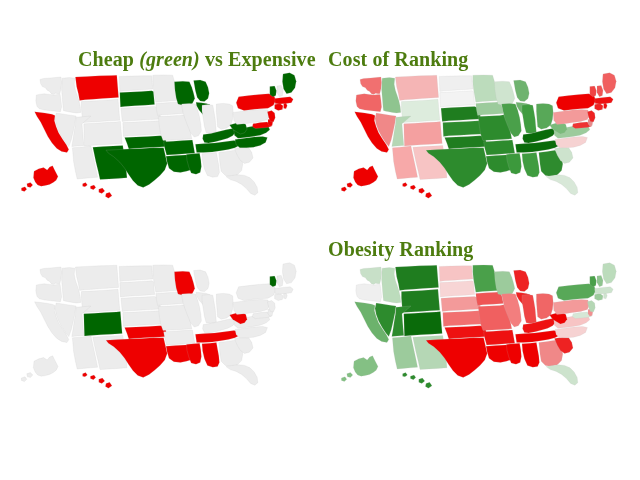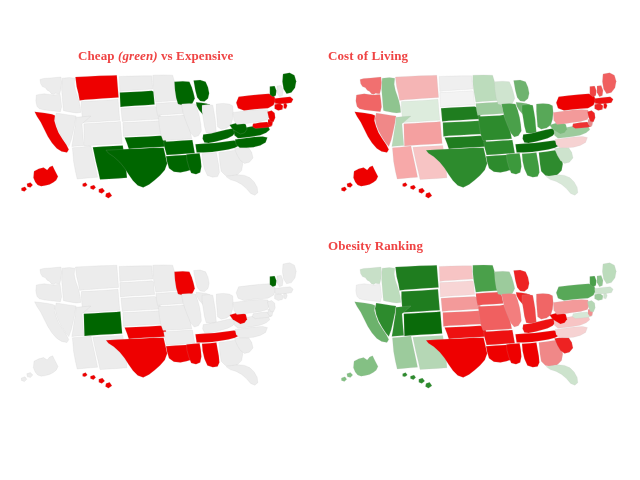--- a/index.html
+++ b/index.html
@@ -32,22 +32,22 @@
   .panel-c1 { left: 320px; }
 
   .panel-title {
     position: absolute;
     top: 12px;
     left: 0;
     width: 100%;
     text-align: left;
     font-family: "Liberation Serif", serif;
     font-weight: bold;
-    font-size: 13px;
-    color: #ef4444;
+    font-size: 20px;
+    color: #4d7c0f;
     letter-spacing: 0.1px;
     white-space: nowrap;
   }
   .panel-c0 .panel-title { padding-left: 78px; }
   .panel-c1 .panel-title { padding-left: 8px; }
   .panel-title .em {
     font-style: italic;
   }
 
   .map-holder {
@@ -128,21 +128,21 @@
           <path d="M870 60 L884 58 L890 74 L888 92 L878 96 L870 82 Z" class="st" fill="#ececec"></path>
           <path d="M890 20 L912 16 L928 24 L934 44 L930 66 L918 82 L902 86 L892 70 L888 46 Z" class="st" fill="#006600"></path>
           <path d="M60 344 L76 336 L92 332 L104 340 L112 330 L122 326 L128 338 L134 350 L140 362 L134 374 L124 382 L112 388 L98 392 L84 394 L72 390 L64 380 L58 366 Z M36 386 L48 382 L56 390 L48 398 L38 396 Z M18 400 L30 396 L36 404 L28 412 L18 408 Z" class="st" fill="#ee0000"></path>
           <path d="M222 386 L232 382 L238 390 L230 396 L222 394 Z M248 394 L260 390 L266 398 L258 406 L248 402 Z M276 404 L288 400 L296 410 L286 418 L276 414 Z M300 418 L312 414 L320 426 L308 434 L298 428 Z" class="st" fill="#ee0000"></path>
         </svg>
       </div>
   </div>
 
   <div class="panel panel-r0 panel-c1">
     <div class="panel-title">
-      <span>Cost of Living</span><span class="em"></span><span></span>
+      <span>Cost of Ranking</span><span class="em"></span><span></span>
     </div>
     <div class="map-holder">
         <svg viewBox="0 0 960 500" preserveAspectRatio="xMidYMid meet">
           <path d="M80 38 L92 35 L116 33 L140 31 L150 30 L152 48 L150 68 L146 86 L140 86 L132 84 L126 88 L118 86 L112 78 L104 74 L98 66 L88 62 L82 52 Z" class="st" fill="#f17070"></path>
           <path d="M68 90 L78 88 L94 86 L112 88 L126 90 L140 88 L147 88 L150 108 L152 130 L148 146 L96 140 L78 136 L70 128 L66 110 Z" class="st" fill="#f06666"></path>
           <path d="M62 146 L96 150 L120 154 L130 158 L128 176 L134 196 L142 216 L156 238 L168 256 L176 272 L170 282 L152 278 L136 268 L120 250 L106 228 L94 204 L82 180 L70 162 Z" class="st" fill="#ee0000"></path>
           <path d="M134 150 L160 154 L186 158 L200 160 L196 186 L190 214 L184 240 L176 262 L166 250 L154 232 L142 210 L134 188 L130 168 Z" class="st" fill="#f08888"></path>
           <path d="M154 34 L178 32 L196 34 L194 54 L198 74 L204 92 L210 110 L214 128 L216 148 L202 150 L188 148 L176 146 L166 144 L158 142 L156 120 L154 96 L152 72 Z" class="st" fill="#8fc48f"></path>
           <path d="M198 30 L236 28 L278 26 L318 25 L336 24 L338 48 L340 74 L342 98 L316 100 L288 102 L258 104 L230 106 L212 108 L208 86 L202 62 Z" class="st" fill="#f5b5b5"></path>
           <path d="M218 112 L252 110 L286 108 L318 106 L340 104 L342 128 L344 152 L346 174 L314 176 L282 178 L250 180 L222 182 L220 158 L218 134 Z" class="st" fill="#ddecdd"></path>

